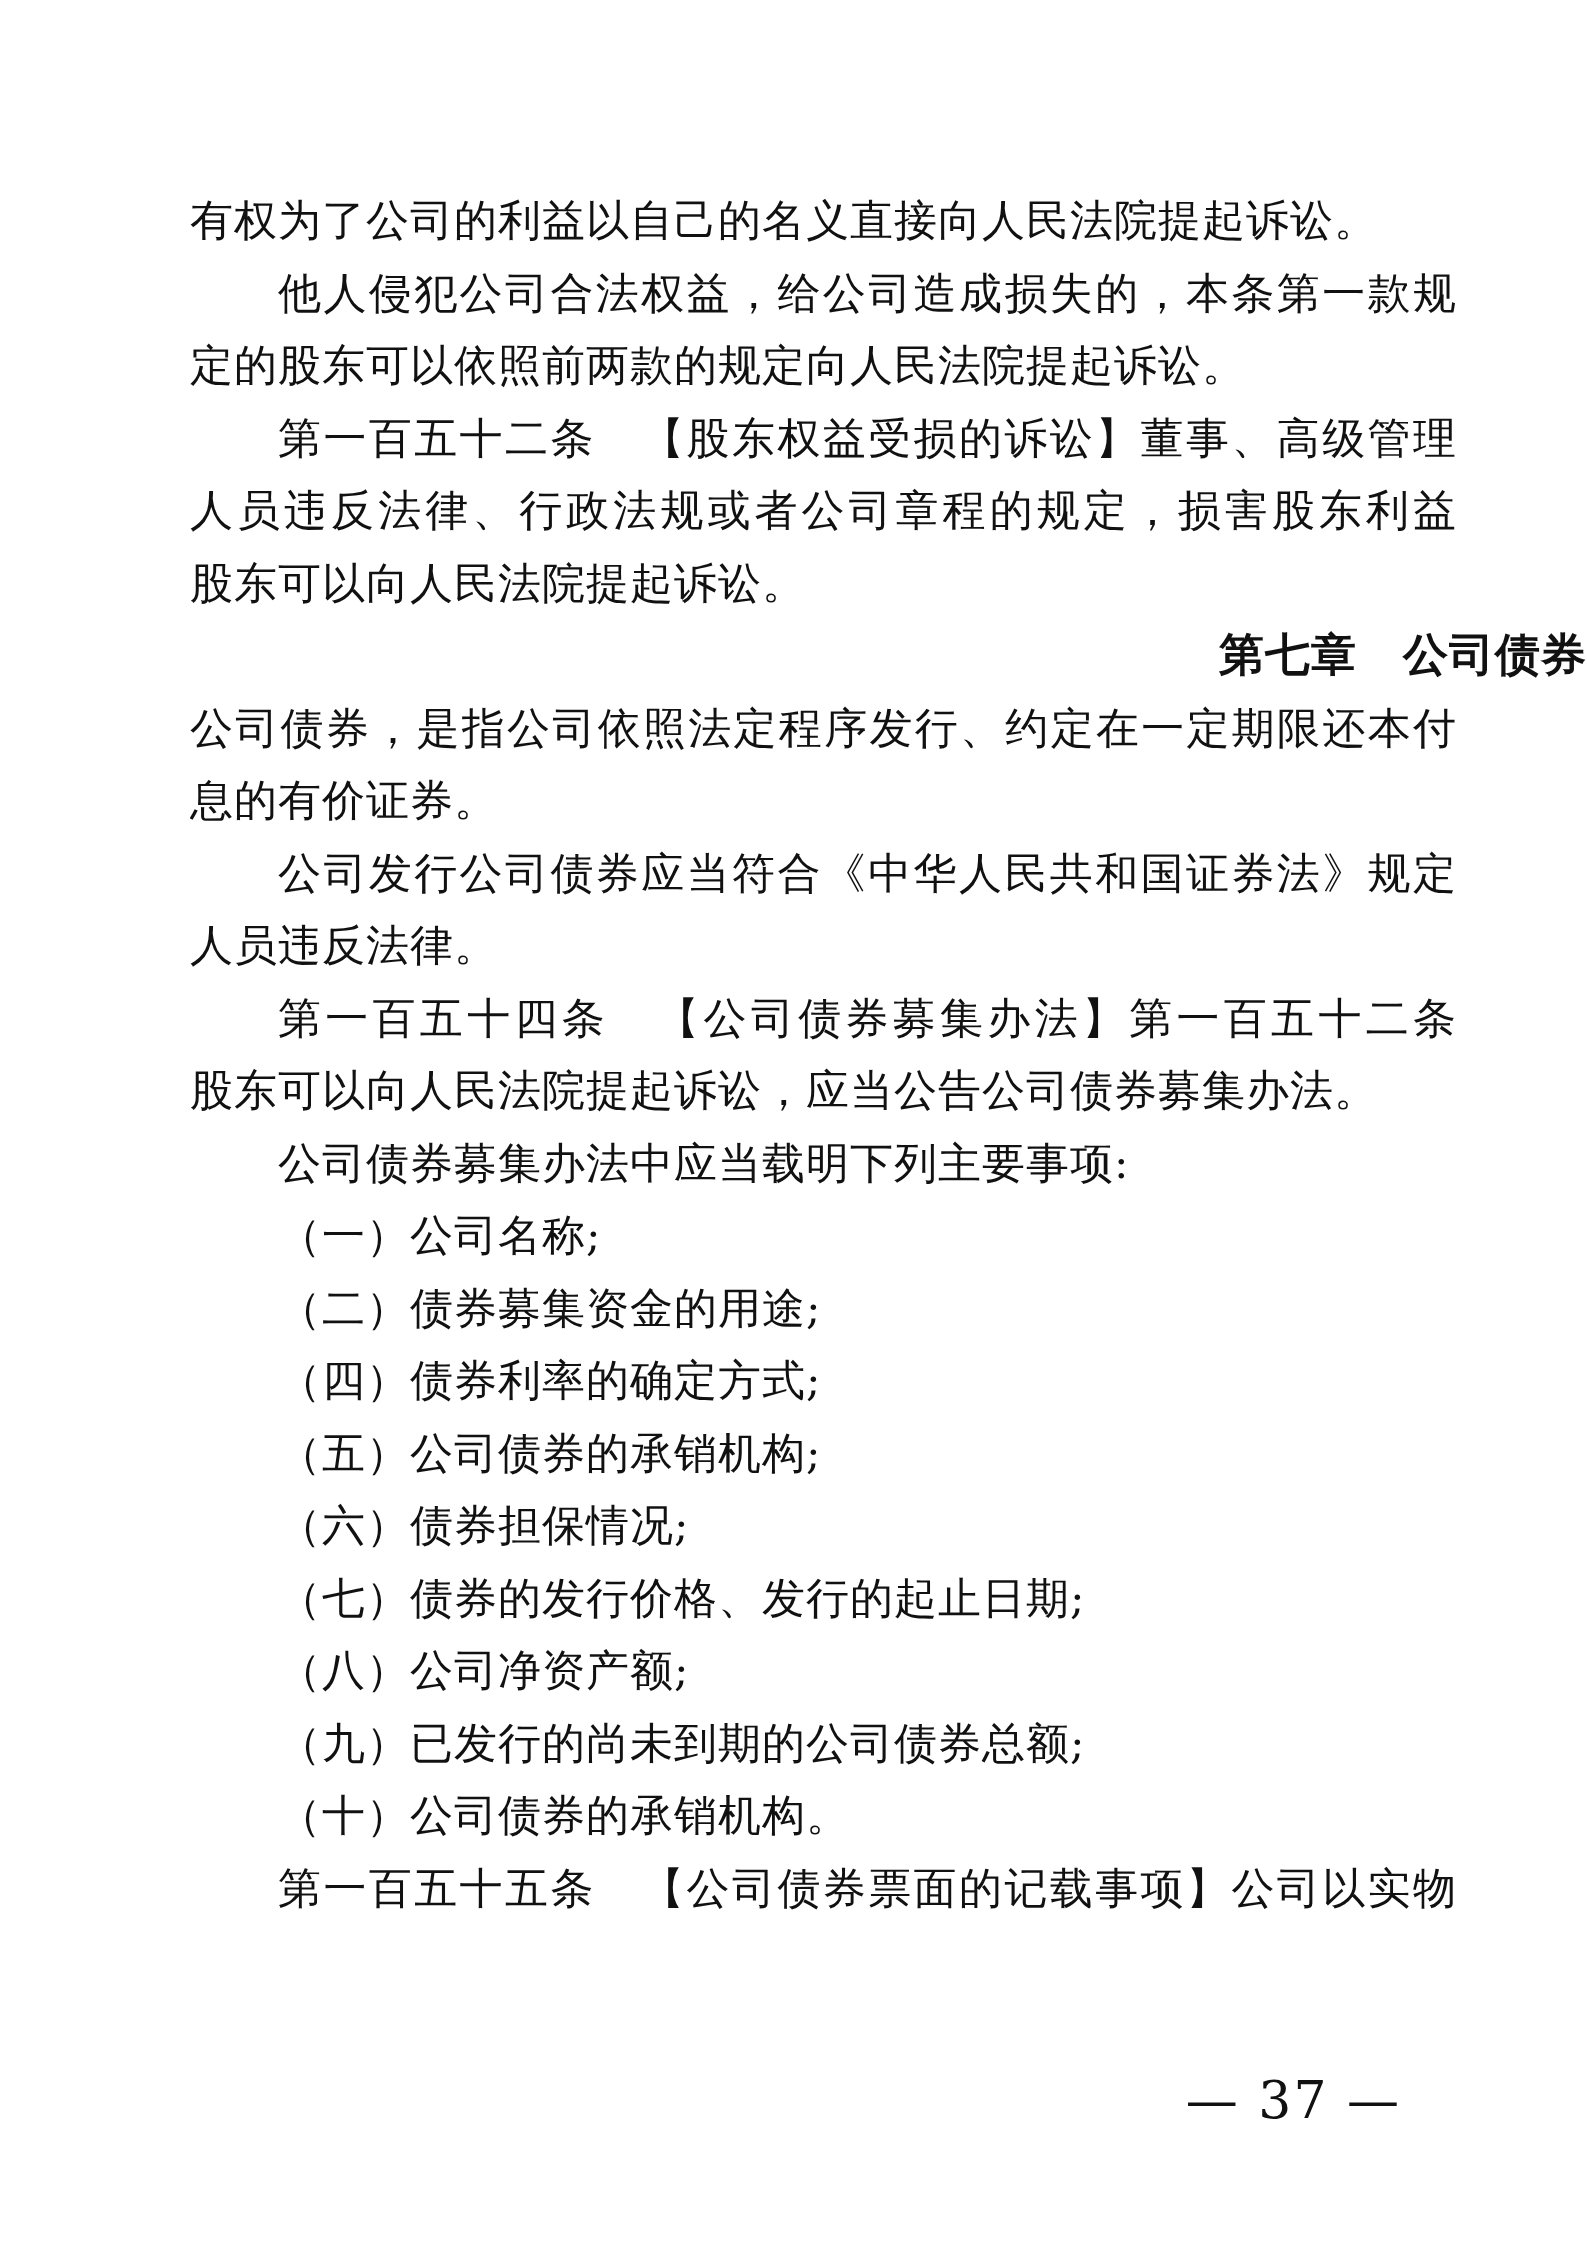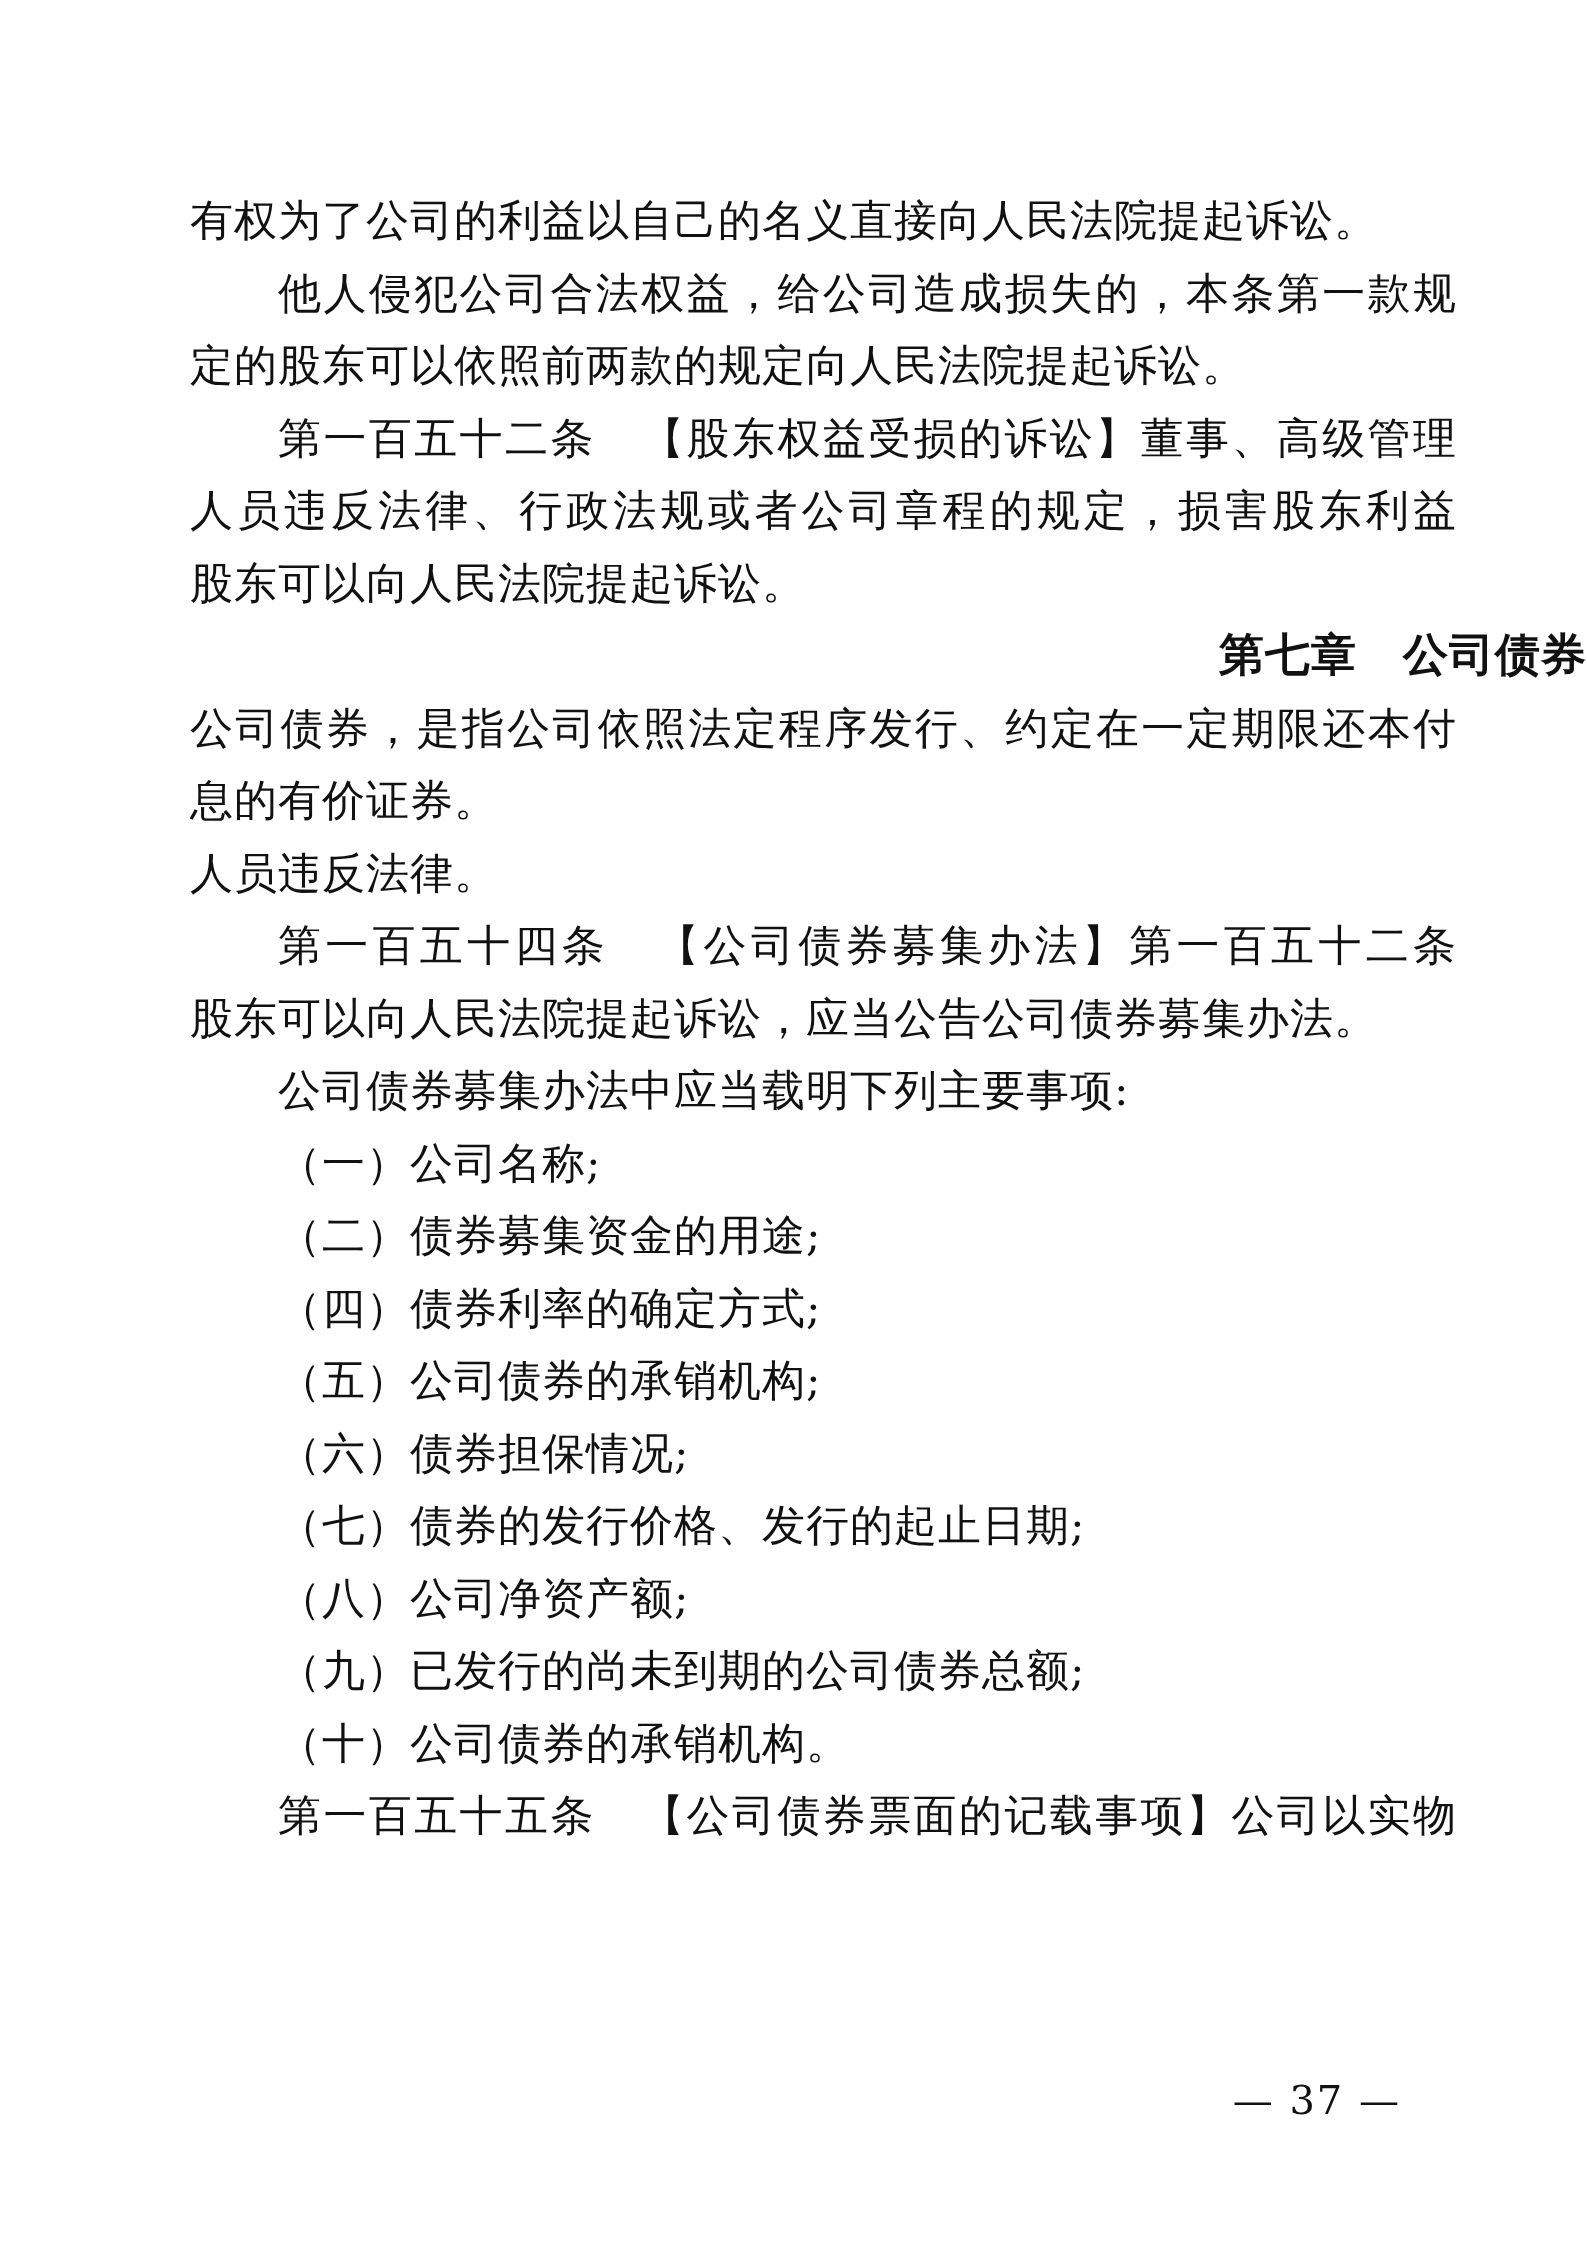--- a/index.html
+++ b/index.html
@@ -40,40 +40,41 @@
     font-size: 45px;
     margin: 0;
     text-align: right;
     text-indent: 0;
     letter-spacing: 1px;
   }
   .page-number {
     position: absolute;
     top: 2076px;
     right: 186px;
-    font-size: 40px;
+    font-size: 52px;
     line-height: 48px;
     color: #111111;
     letter-spacing: 2px;
   }
 </style>
 </head>
 <body>
 
 <div class="page">
   <div class="text-block" id="text-block">
       <div class="line">有权为了公司的利益以自己的名义直接向人民法院提起诉讼。</div>
       <div class="line indent j">他人侵犯公司合法权益，给公司造成损失的，本条第一款规</div>
       <div class="line">定的股东可以依照前两款的规定向人民法院提起诉讼。</div>
       <div class="line indent j">第一百五十二条　【股东权益受损的诉讼】董事、高级管理</div>
       <div class="line j">人员违反法律、行政法规或者公司章程的规定，损害股东利益的，</div>
       <div class="line">股东可以向人民法院提起诉讼。</div>
       <div class="line heading">第七章　公司债券</div>
       <div class="line j">公司债券，是指公司依照法定程序发行、约定在一定期限还本付</div>
       <div class="line">息的有价证券。</div>
+      <div class="line indent j">公司发行公司债券应当符合《中华人民共和国证券法》规定</div>
       <div class="line">人员违反法律。</div>
       <div class="line indent j">第一百五十四条　【公司债券募集办法】第一百五十二条</div>
       <div class="line">股东可以向人民法院提起诉讼，应当公告公司债券募集办法。</div>
       <div class="line indent">公司债券募集办法中应当载明下列主要事项:</div>
       <div class="line indent">（一）公司名称;</div>
       <div class="line indent">（二）债券募集资金的用途;</div>
       <div class="line indent">（四）债券利率的确定方式;</div>
       <div class="line indent">（五）公司债券的承销机构;</div>
       <div class="line indent">（六）债券担保情况;</div>
       <div class="line indent">（七）债券的发行价格、发行的起止日期;</div>

